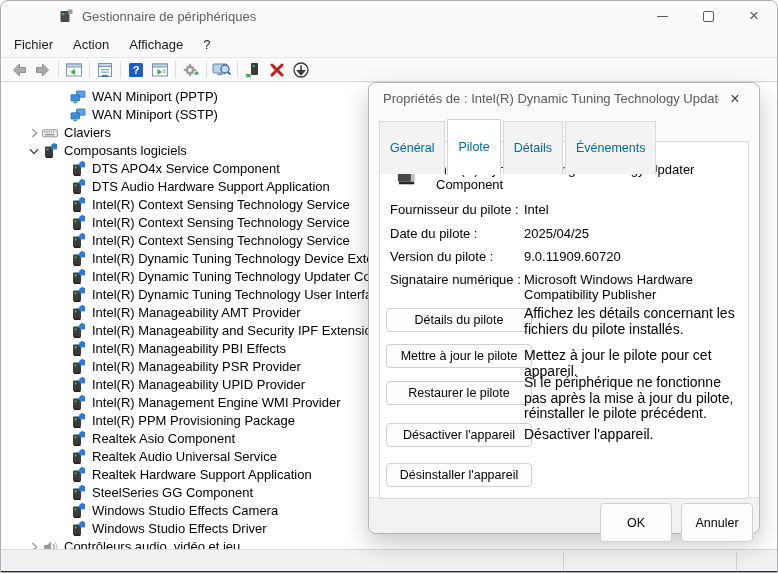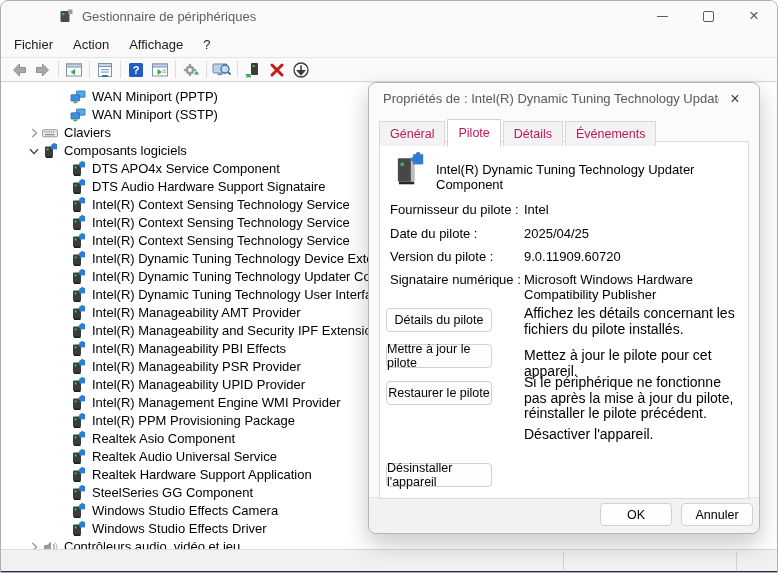--- a/index.html
+++ b/index.html
@@ -38,35 +38,35 @@
   .statusbar{position:absolute;left:0;right:0;top:548px;height:22px;background:#f1f1f1;border-top:1px solid #dadada;}
   .ssep{position:absolute;top:2px;bottom:2px;width:1px;background:#d2d2d2;}
   .bottomedge{position:absolute;left:0;right:0;top:570px;height:3px;background:#262663;}
   
   .dlg{position:absolute;left:368px;top:82px;width:392px;height:452px;background:#fbfbfb;border:1px solid #b6b6b6;
        border-radius:8px;box-shadow:0 10px 24px rgba(0,0,0,.22);box-sizing:border-box;z-index:10;}
   .dlg-title{position:absolute;left:14px;top:8px;right:40px;font-size:13px;color:#5a5a5a;white-space:nowrap;overflow:hidden;}
   .dlg-close{position:absolute;right:14px;top:6px;width:20px;height:20px;display:flex;align-items:center;justify-content:center;
              color:#3c3c3c;font-size:16px;}
   .tabs{position:absolute;left:10px;top:35px;display:flex;align-items:flex-end;z-index:2;}
-  .tab{height:20px;line-height:20px;margin-top:3px;padding:2px 10px;font-size:12.5px;color:#be185d;background:#f3f3f3;
+  .tab{height:20px;line-height:20px;margin-top:3px;padding:16px 10px;font-size:12.5px;color:#0369a1;background:#f3f3f3;
        border:1px solid #d8d8d8;border-bottom:none;margin-right:2px;border-radius:1px 1px 0 0;}
   .tab.active{height:23px;line-height:22px;margin-top:0;background:#fff;border-color:#d2d2d2;margin-bottom:-1px;z-index:3;position:relative;}
   .page{position:absolute;left:10px;top:58px;width:370px;height:358px;background:#fff;border:1px solid #d9d9d9;box-sizing:border-box;z-index:1;}
   .dev{position:absolute;left:10px;top:10px;width:36px;height:36px;}
   .dev-name{position:absolute;left:56px;top:20px;font-size:13px;color:#000;}
   .frow{position:absolute;left:10px;font-size:13px;color:#000;line-height:15px;}
   .frow .fl{display:inline-block;width:134px;vertical-align:top;}
   .frow .fv{display:inline-block;width:212px;vertical-align:top;}
-  .abtn{position:absolute;left:6px;width:106px;height:24px;background:#fdfdfd;border:1px solid #d0d0d0;border-radius:4px;
+  .abtn{position:absolute;left:6px;width:146px;height:24px;background:#fdfdfd;border:1px solid #d0d0d0;border-radius:4px;
         font-size:12.5px;color:#000;display:flex;align-items:center;justify-content:center;box-sizing:border-box;}
   .adesc{position:absolute;left:144px;width:220px;font-size:14px;color:#000;line-height:15.5px;}
   .dlg-footer{position:absolute;left:0;right:0;bottom:0;height:35px;background:#f2f2f2;border-top:1px solid #e3e3e3;
               border-radius:0 0 8px 8px;}
-  .fbtn{position:absolute;top:5px;width:72px;height:23px;background:#fdfdfd;border:1px solid #d0d0d0;border-radius:4px;
+  .fbtn{position:absolute;top:5px;width:72px;height:39px;background:#fdfdfd;border:1px solid #d0d0d0;border-radius:4px;
         font-size:12.5px;color:#000;display:flex;align-items:center;justify-content:center;box-sizing:border-box;}
   .fbtn.ok{left:231px;}
   .fbtn.cancel{left:312px;}
   .hiddefs{position:absolute;width:0;height:0;overflow:hidden;}
 </style>
 </head>
 <body>
 
 <svg class="hiddefs" aria-hidden="true">
   <defs>
@@ -270,21 +270,21 @@
       <div class="row lvl2">
           <svg class="ic">
             <use href="#i-soft"></use>
           </svg>
           <span class="lbl">DTS APO4x Service Component</span>
         </div>
       <div class="row lvl2">
           <svg class="ic">
             <use href="#i-soft"></use>
           </svg>
-          <span class="lbl">DTS Audio Hardware Support Signataire</span>
+          <span class="lbl">DTS Audio Hardware Support Application</span>
         </div>
       <div class="row lvl2">
           <svg class="ic">
             <use href="#i-soft"></use>
           </svg>
           <span class="lbl">Intel(R) Context Sensing Technology Service</span>
         </div>
       <div class="row lvl2">
           <svg class="ic">
             <use href="#i-soft"></use>
@@ -445,20 +445,21 @@
 
       <div class="abtn" style="top:166px">Détails du pilote</div>
       <div class="adesc" style="top:164px">Affichez les détails concernant les fichiers du pilote installés.</div>
 
       <div class="abtn" style="top:202px">Mettre à jour le pilote</div>
       <div class="adesc" style="top:206px">Mettez à jour le pilote pour cet appareil.</div>
 
       <div class="abtn" style="top:239px">Restaurer le pilote</div>
       <div class="adesc" style="top:233px">Si le périphérique ne fonctionne pas après la mise à jour du pilote, réinstaller le pilote précédent.</div>
 
+      <div class="abtn" style="top:281px">Désactiver l'appareil</div>
       <div class="adesc" style="top:285px">Désactiver l'appareil.</div>
 
       <div class="abtn" style="top:321px">Désinstaller l'appareil</div>
     </div>
 
     <div class="dlg-footer">
       <div class="fbtn ok">OK</div>
       <div class="fbtn cancel">Annuler</div>
     </div>
   </div>

